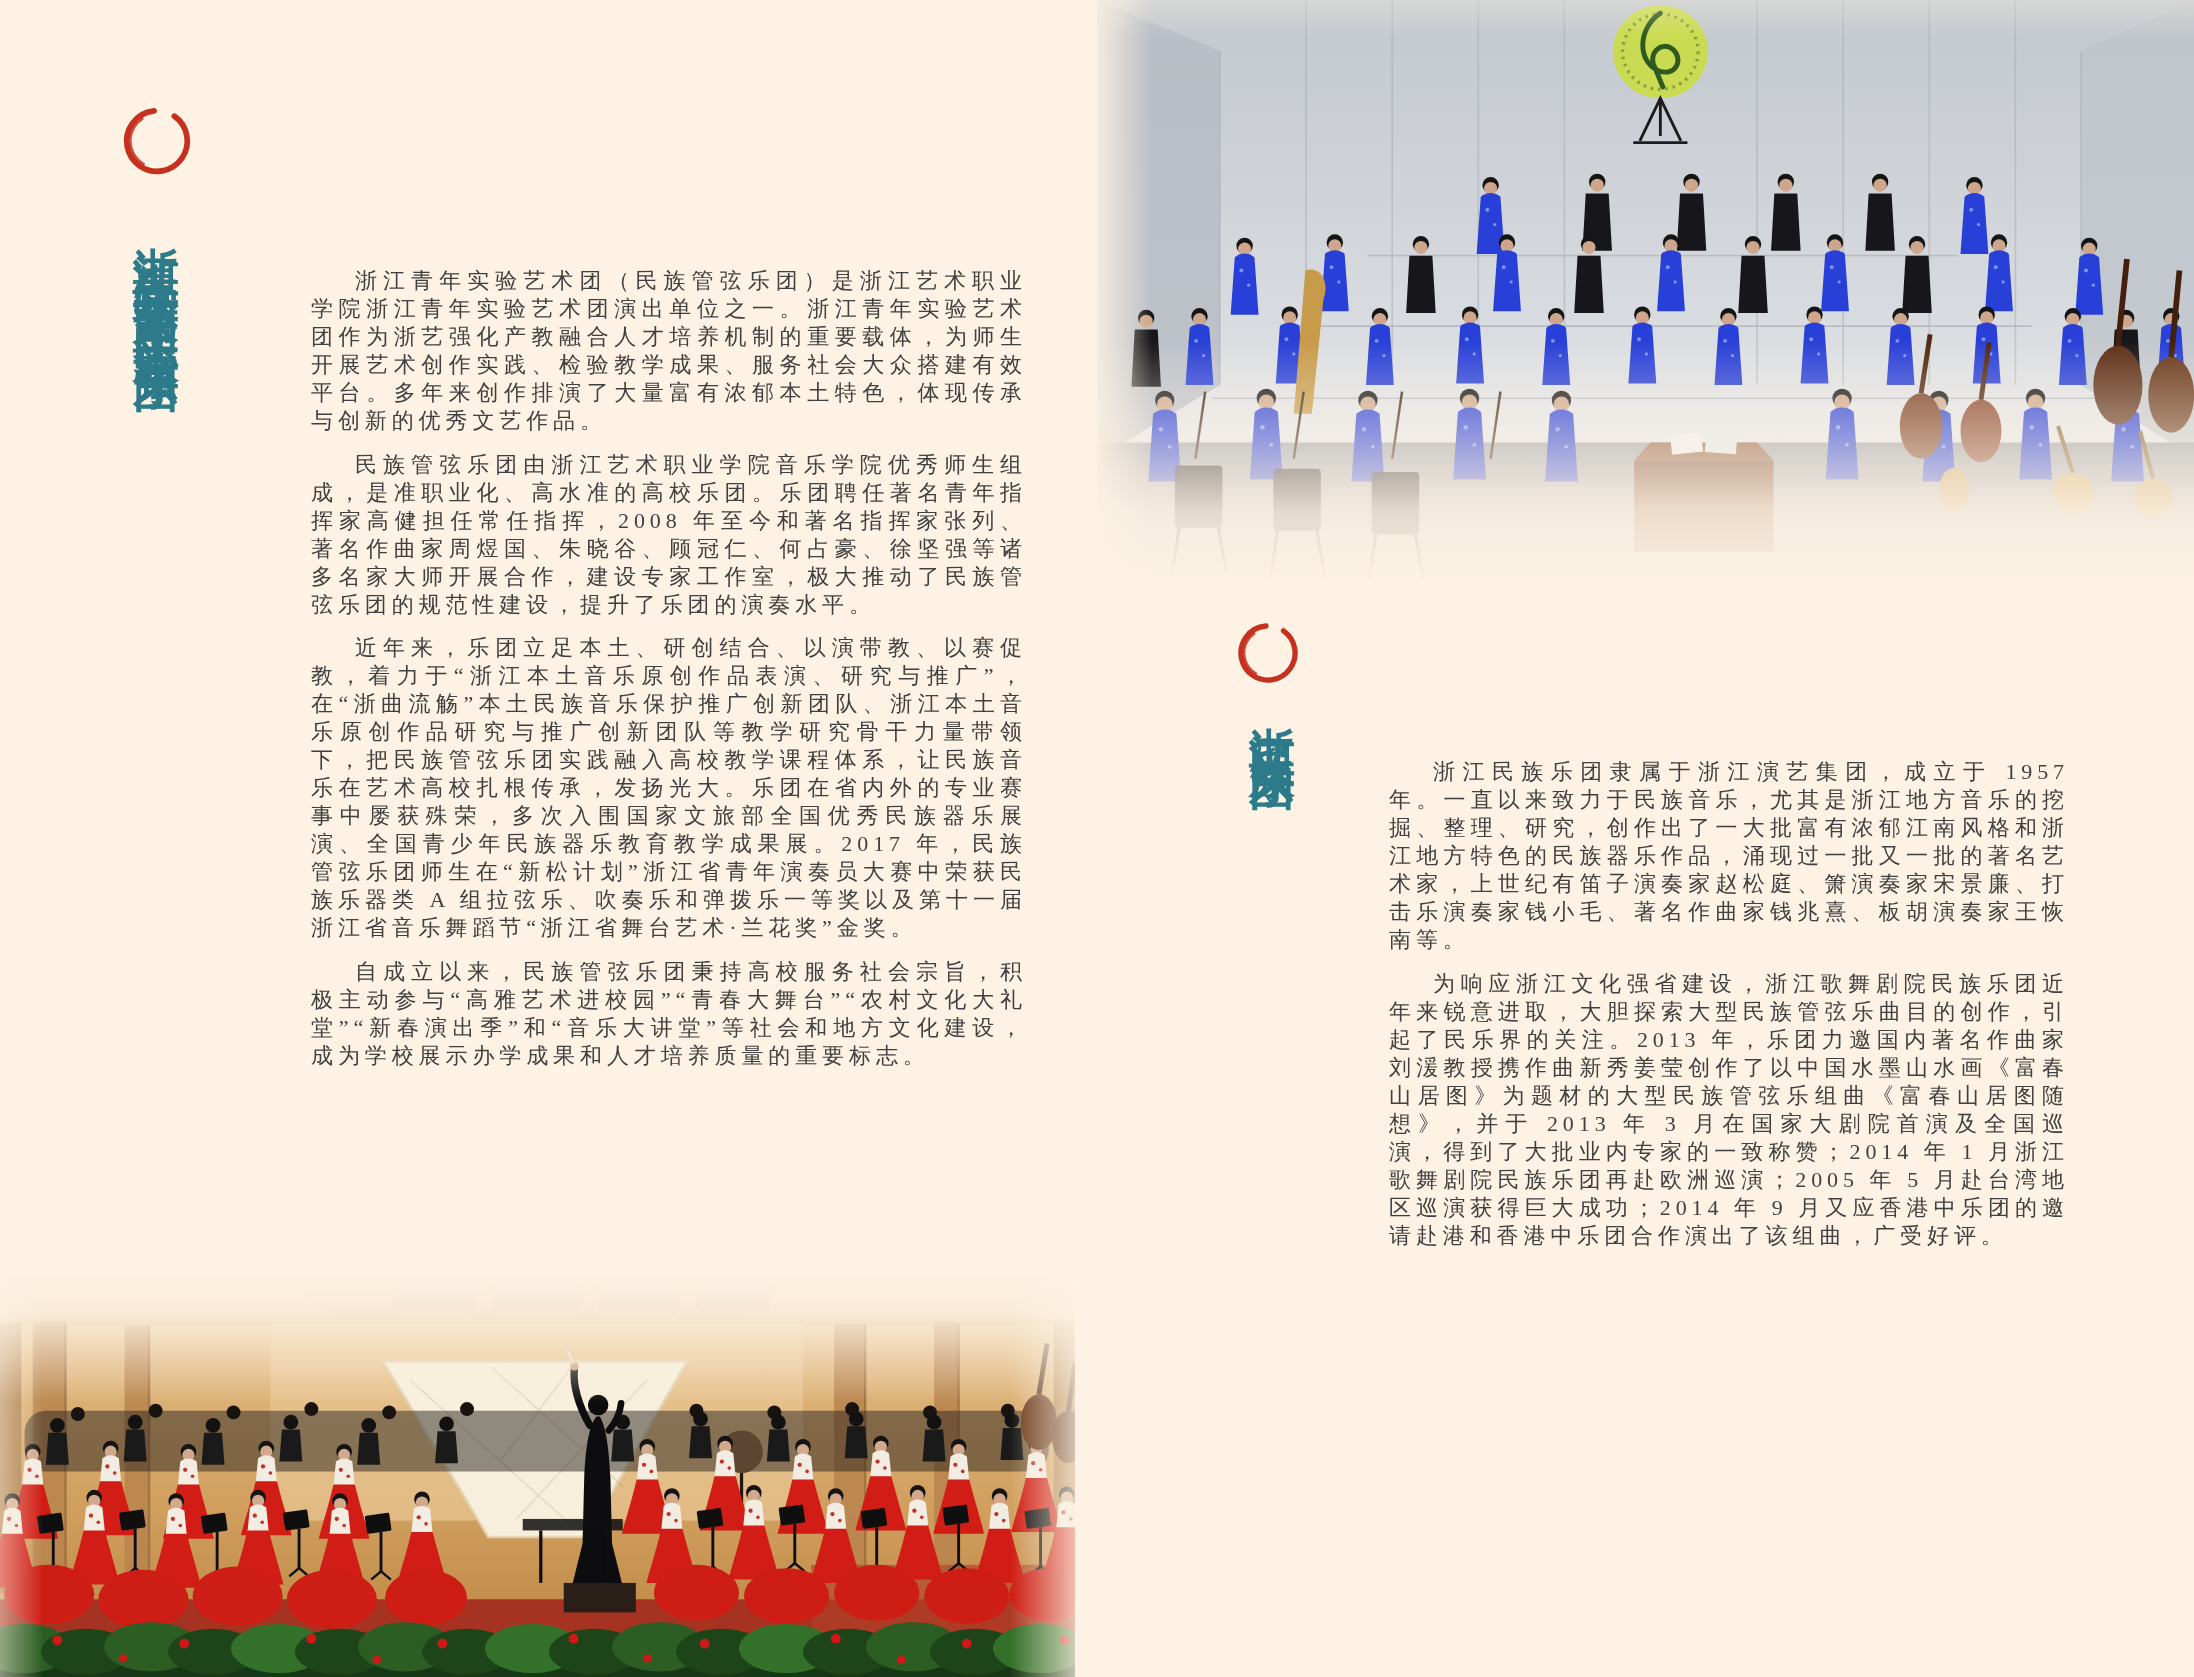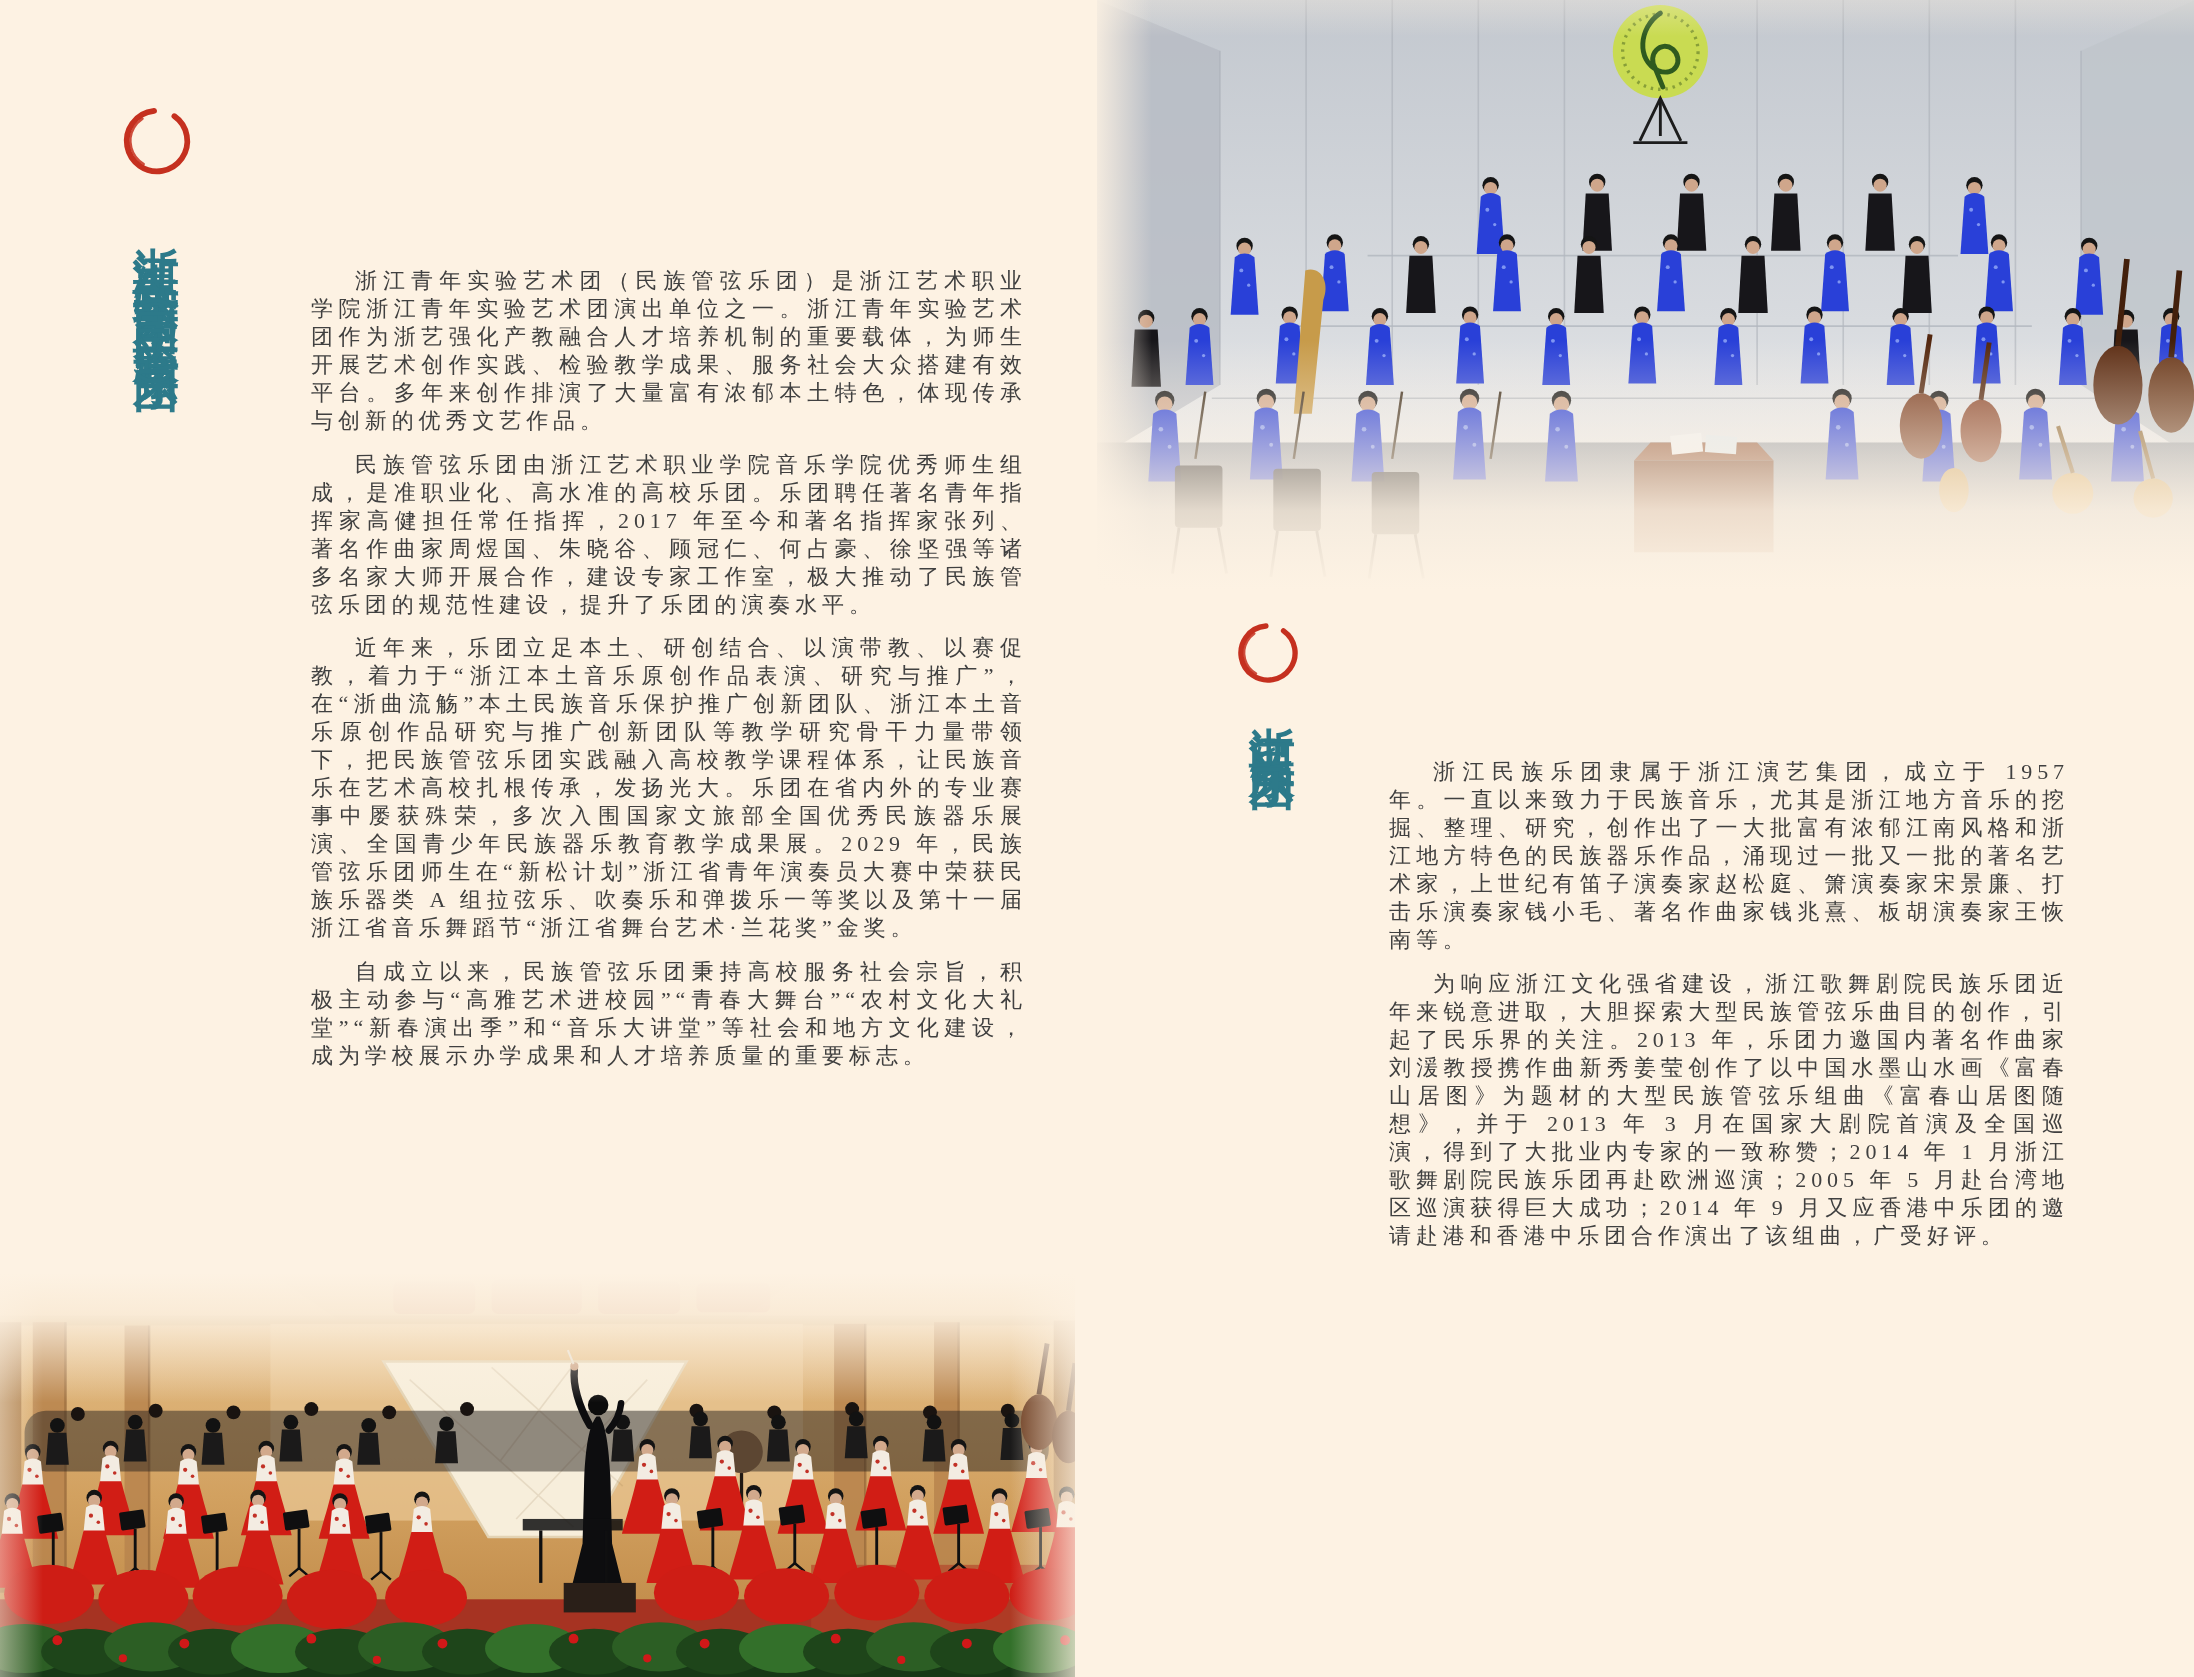--- a/index.html
+++ b/index.html
@@ -70,22 +70,22 @@
 
     <svg class="ring left-ring" width="72" height="72" viewBox="0 0 88 88">
       <circle cx="44" cy="44" r="37" fill="none" stroke="#c5301f" stroke-width="7" stroke-linecap="round" stroke-dasharray="206 28" transform="rotate(-55 44 44)"></circle>
       <circle cx="44" cy="44" r="32.5" fill="none" stroke="#c5301f" stroke-width="3" stroke-linecap="round" stroke-dasharray="66 160" opacity=".85" transform="rotate(120 44 44)"></circle>
     </svg>
 
     <h1 class="vtitle left-title">浙江青年实验艺术团（民族管弦乐团）</h1>
 
     <div class="body-col left-body">
       <p>浙江青年实验艺术团（民族管弦乐团）是浙江艺术职业学院浙江青年实验艺术团演出单位之一。浙江青年实验艺术团作为浙艺强化产教融合人才培养机制的重要载体，为师生开展艺术创作实践、检验教学成果、服务社会大众搭建有效平台。多年来创作排演了大量富有浓郁本土特色，体现传承与创新的优秀文艺作品。</p>
-      <p>民族管弦乐团由浙江艺术职业学院音乐学院优秀师生组成，是准职业化、高水准的高校乐团。乐团聘任著名青年指挥家高健担任常任指挥，2017 年至今和著名指挥家张列、著名作曲家周煜国、朱晓谷、顾冠仁、何占豪、徐坚强等诸多名家大师开展合作，建设专家工作室，极大推动了民族管弦乐团的规范性建设，提升了乐团的演奏水平。</p>
-      <p>近年来，乐团立足本土、研创结合、以演带教、以赛促教，着力于“浙江本土音乐原创作品表演、研究与推广”，在“浙曲流觞”本土民族音乐保护推广创新团队、浙江本土音乐原创作品研究与推广创新团队等教学研究骨干力量带领下，把民族管弦乐团实践融入高校教学课程体系，让民族音乐在艺术高校扎根传承，发扬光大。乐团在省内外的专业赛事中屡获殊荣，多次入围国家文旅部全国优秀民族器乐展演、全国青少年民族器乐教育教学成果展。2029 年，民族管弦乐团师生在“新松计划”浙江省青年演奏员大赛中荣获民族乐器类 A 组拉弦乐、吹奏乐和弹拨乐一等奖以及第十一届浙江省音乐舞蹈节“浙江省舞台艺术·兰花奖”金奖。</p>
+      <p>民族管弦乐团由浙江艺术职业学院音乐学院优秀师生组成，是准职业化、高水准的高校乐团。乐团聘任著名青年指挥家高健担任常任指挥，2008 年至今和著名指挥家张列、著名作曲家周煜国、朱晓谷、顾冠仁、何占豪、徐坚强等诸多名家大师开展合作，建设专家工作室，极大推动了民族管弦乐团的规范性建设，提升了乐团的演奏水平。</p>
+      <p>近年来，乐团立足本土、研创结合、以演带教、以赛促教，着力于“浙江本土音乐原创作品表演、研究与推广”，在“浙曲流觞”本土民族音乐保护推广创新团队、浙江本土音乐原创作品研究与推广创新团队等教学研究骨干力量带领下，把民族管弦乐团实践融入高校教学课程体系，让民族音乐在艺术高校扎根传承，发扬光大。乐团在省内外的专业赛事中屡获殊荣，多次入围国家文旅部全国优秀民族器乐展演、全国青少年民族器乐教育教学成果展。2017 年，民族管弦乐团师生在“新松计划”浙江省青年演奏员大赛中荣获民族乐器类 A 组拉弦乐、吹奏乐和弹拨乐一等奖以及第十一届浙江省音乐舞蹈节“浙江省舞台艺术·兰花奖”金奖。</p>
       <p>自成立以来，民族管弦乐团秉持高校服务社会宗旨，积极主动参与“高雅艺术进校园”“青春大舞台”“农村文化大礼堂”“新春演出季”和“音乐大讲堂”等社会和地方文化建设，成为学校展示办学成果和人才培养质量的重要标志。</p>
     </div>
 
     <figure class="photo photo-left">
       <svg viewBox="0 0 1312 494" preserveAspectRatio="none">
         <defs>
           <linearGradient id="wood" x1="0" y1="0" x2="0" y2="1">
             <stop offset="0" stop-color="#e8c48f"></stop>
               <stop offset=".55" stop-color="#d2a160"></stop>
               <stop offset="1" stop-color="#b9813f"></stop>

